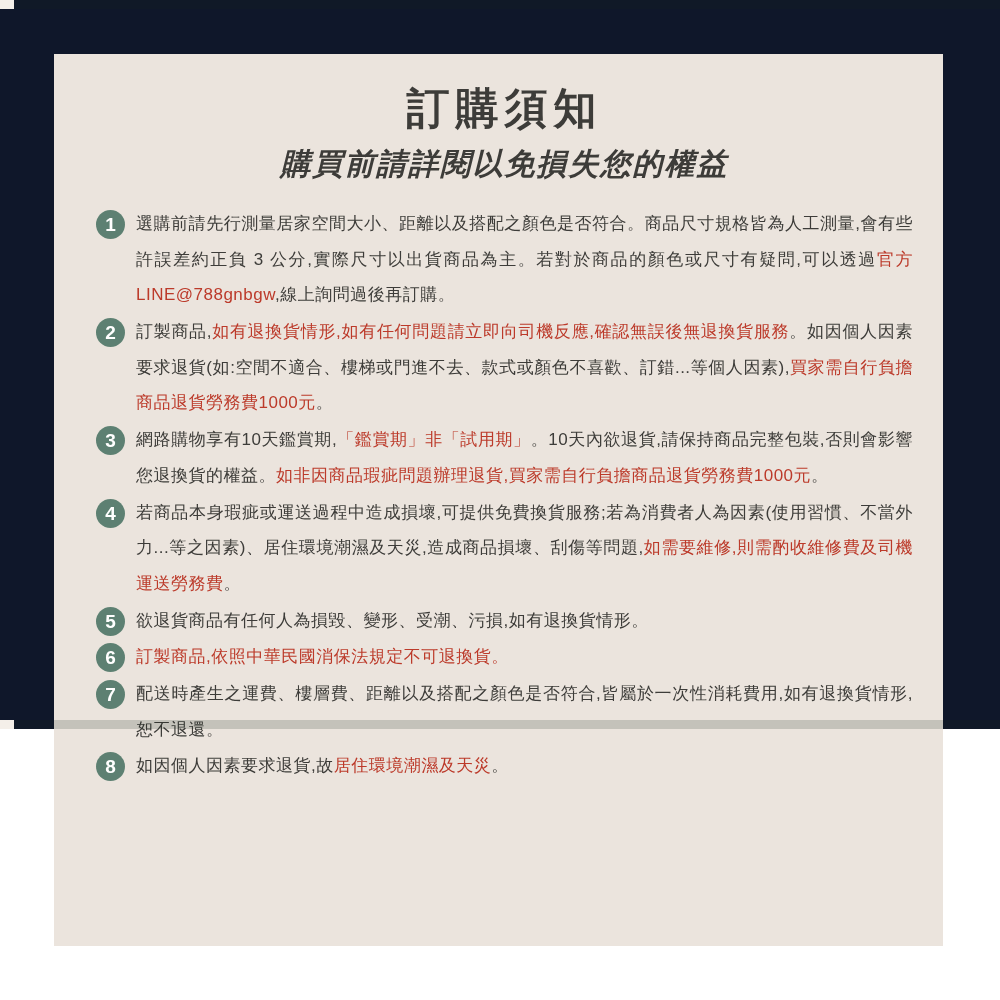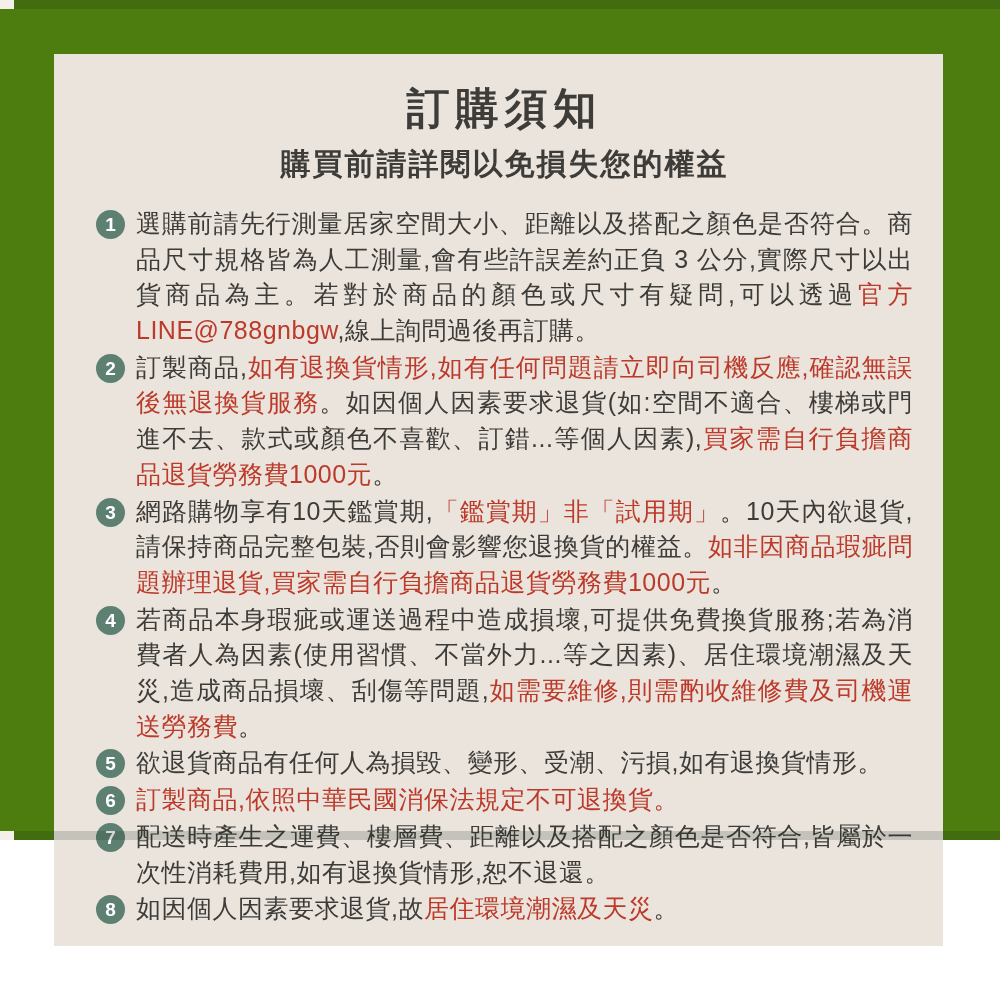--- a/index.html
+++ b/index.html
@@ -3,22 +3,22 @@
 <meta charset="utf-8">
 <style>
   html, body { margin: 0; padding: 0; }
   body {
     width: 1000px; height: 1000px;
     font-family: "Liberation Sans", "DejaVu Sans", sans-serif;
     overflow: hidden;
   }
   .bg {
     position: relative;
-    width: 1000px; height: 840px;
-    background: #4d7c0f;
+    width: 1000px; height: 729px;
+    background: #0f172a;
   }
   .edge-strip {
     position: absolute; left: 14px; right: 0; height: 9px;
     background: rgba(20, 40, 30, 0.18);
   }
   .edge-strip.top { top: 0; }
   .edge-strip.bottom { bottom: 0; }
   .edge-notch {
     position: absolute; left: 0; width: 14px; height: 9px;
     background: #f4efe9;
@@ -43,20 +43,21 @@
     line-height: 1.15;
   }
   .subtitle {
     margin: 14px 0 0 0;
     text-align: center;
     font-size: 30px;
     font-weight: bold;
     letter-spacing: 2px;
     color: #3d3c39;
     line-height: 1.15;
+    font-style: italic;
   }
   .notice-list {
     margin-top: 24px;
   }
   .notice {
     display: flex;
     align-items: flex-start;
     margin-bottom: 1px;
   }
   .badge {
@@ -67,21 +68,21 @@
     background: #5d8072;
     color: #ffffff;
     font-size: 19px;
     font-weight: bold;
     line-height: 29px;
     text-align: center;
   }
   .notice-text {
     margin: 0;
     flex: 1 1 auto;
-    font-size: 25px;
+    font-size: 17px;
     font-weight: 500;
     line-height: 35.7px;
     letter-spacing: 0.5px;
     color: #3d3c39;
     text-align: justify;
   }
   .seg-black { color: #3d3c39; }
   .seg-red { color: #bc3a2a; }
 </style>
 </head>

